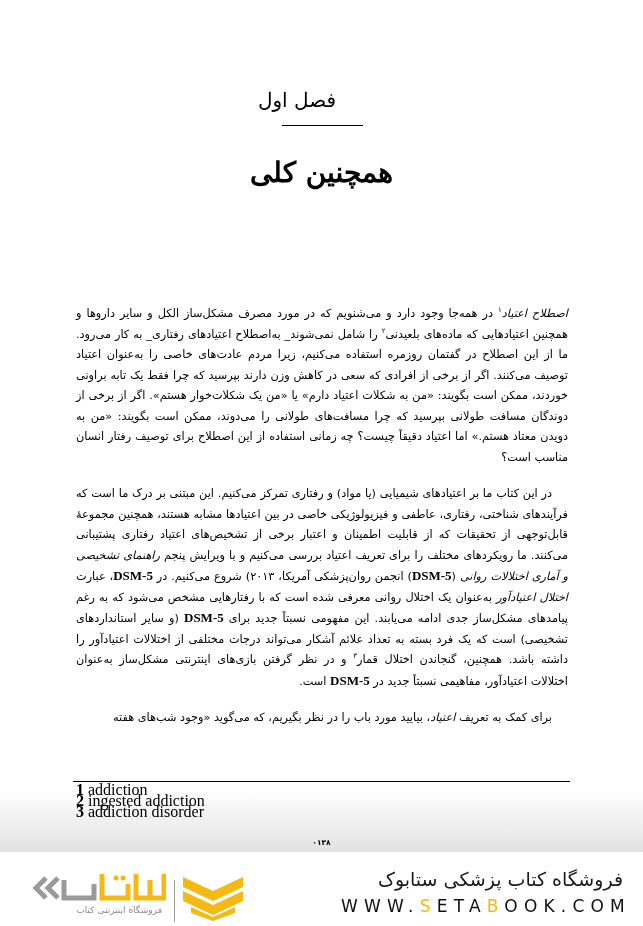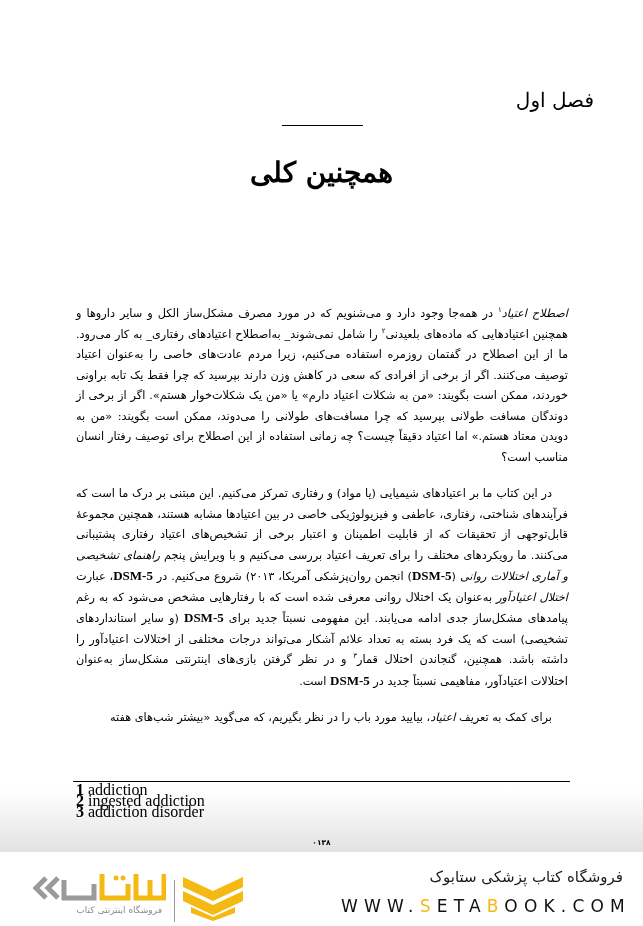--- a/index.html
+++ b/index.html
@@ -8,21 +8,21 @@
     background: #ffffff;
     font-family: "DejaVu Sans", sans-serif;
     color: #000;
   }
   .page {
     position: absolute; left: 0; top: 0; width: 643px; height: 852px;
     background: linear-gradient(to bottom, #ffffff 0px, #ffffff 790px, #e2e2e2 852px);
   }
   .chapter-label {
     position: absolute; left: 0; width: 594px; top: 88px;
-    font-family: "DejaVu Serif", serif; font-size: 20px;
+    text-align: center; font-family: "DejaVu Serif", serif; font-size: 20px;
     direction: rtl;
   }
   .chapter-rule {
     position: absolute; left: 282px; top: 125px; width: 81px; height: 1px; background: #000;
   }
   .chapter-title {
     position: absolute; left: 0; width: 643px; top: 156px;
     text-align: center; font-family: "DejaVu Serif", serif; font-size: 28px; font-weight: bold;
     direction: rtl;
   }
@@ -54,21 +54,21 @@
   }
   .logo-mark { position: absolute; left: 183px; top: 25px; width: 60px; height: 44px; }
   .logo-divider { position: absolute; left: 174px; top: 28px; width: 1px; height: 42px; background: #9a9a9a; }
   .logo-word { position: absolute; left: 32px; top: 20px; width: 134px; height: 32px; }
   .logo-tagline {
     position: absolute; left: 44px; top: 53px; width: 118px; text-align: right;
     direction: rtl; font-size: 9px; color: #8a8a8a; font-family: "DejaVu Sans", sans-serif;
   }
   .shop-name {
     position: absolute; right: 20px; top: 16px; direction: rtl;
-    font-family: "DejaVu Sans", sans-serif; font-size: 15px; color: #1a1a1a;
+    font-family: "DejaVu Sans", sans-serif; font-size: 19px; color: #1a1a1a;
   }
   .shop-url {
     position: absolute; right: 12px; top: 44px;
     font-family: "DejaVu Sans", sans-serif; font-size: 17px; letter-spacing: 6.2px; color: #111;
   }
   .shop-url .accent { color: #f5b914; }
 </style>
 </head>
 <body>
 
@@ -78,21 +78,21 @@
   <div class="chapter-title">همچنین کلی</div>
 
   <div class="body-text">
     <p>
       <em>اصطلاح اعتیاد</em><sup>۱</sup><span> در همه‌جا وجود دارد و می‌شنویم که در مورد مصرف مشکل‌ساز الکل و سایر داروها و همچنین اعتیادهایی که ماده‌های بلعیدنی</span><sup>۲</sup><span> را شامل نمی‌شوند_ به‌اصطلاح اعتیادهای رفتاری_ به کار می‌رود. ما از این اصطلاح در گفتمان روزمره استفاده می‌کنیم، زیرا مردم عادت‌های خاصی را به‌عنوان اعتیاد توصیف می‌کنند. اگر از برخی از افرادی که سعی در کاهش وزن دارند بپرسید که چرا فقط یک تابه براونی خوردند، ممکن است بگویند: «من به شکلات اعتیاد دارم» یا «من یک شکلات‌خوار هستم». اگر از برخی از دوندگان مسافت طولانی بپرسید که چرا مسافت‌های طولانی را می‌دوند، ممکن است بگویند: «من به دویدن معتاد هستم.» اما اعتیاد دقیقاً چیست؟ چه زمانی استفاده از این اصطلاح برای توصیف رفتار انسان مناسب است؟</span>
     </p>
     <p class="indent">
       <span>در این کتاب ما بر اعتیادهای شیمیایی (یا مواد) و رفتاری تمرکز می‌کنیم. این مبتنی بر درک ما است که فرآیندهای شناختی، رفتاری، عاطفی و فیزیولوژیکی خاصی در بین اعتیادها مشابه هستند، همچنین مجموعهٔ قابل‌توجهی از تحقیقات که از قابلیت اطمینان و اعتبار برخی از تشخیص‌های اعتیاد رفتاری پشتیبانی می‌کنند. ما رویکردهای مختلف را برای تعریف اعتیاد بررسی می‌کنیم و با ویرایش پنجم </span><em>راهنمای تشخیصی و آماری اختلالات روانی</em><span> (</span><b class="latin">DSM-5</b><span>) انجمن روان‌پزشکی آمریکا، ۲۰۱۳) شروع می‌کنیم. در </span><b class="latin">DSM-5</b><span>، عبارت </span><em>اختلال اعتیادآور</em><span> به‌عنوان یک اختلال روانی معرفی شده است که با رفتارهایی مشخص می‌شود که به رغم پیامدهای مشکل‌ساز جدی ادامه می‌یابند. این مفهومی نسبتاً جدید برای </span><b class="latin">DSM-5</b><span> (و سایر استانداردهای تشخیصی) است که یک فرد بسته به تعداد علائم آشکار می‌تواند درجات مختلفی از اختلالات اعتیادآور را داشته باشد. همچنین، گنجاندن اختلال قمار</span><sup>۳</sup><span> و در نظر گرفتن بازی‌های اینترنتی مشکل‌ساز به‌عنوان اختلالات اعتیادآور، مفاهیمی نسبتاً جدید در </span><b class="latin">DSM-5</b><span> است.</span>
     </p>
     <p class="indent">
-      <span>برای کمک به تعریف </span><em>اعتیاد</em><span>، بیایید مورد باب را در نظر بگیریم، که می‌گوید «بیشتر شب‌های هفته</span>
+      <span>برای کمک به تعریف </span><em>اعتیاد</em><span>، بیایید مورد باب را در نظر بگیریم، که می‌گوید «وجود شب‌های هفته</span>
     </p>
   </div>
 
   <div class="fn-rule"></div>
   <div class="footnotes">
     <div class="fn"><b>1</b> <span>addiction</span></div>
     <div class="fn"><b>2</b> <span>ingested addiction</span></div>
     <div class="fn"><b>3</b> <span>addiction disorder</span></div>
   </div>
 

